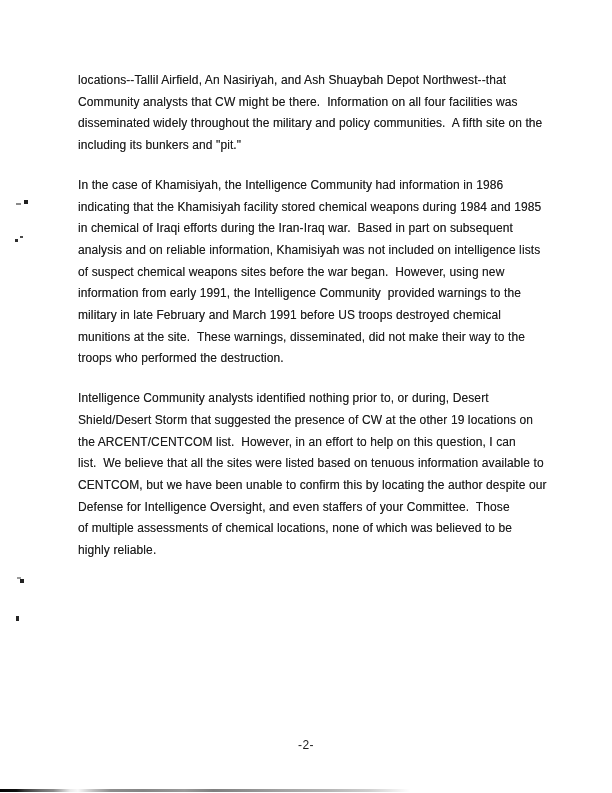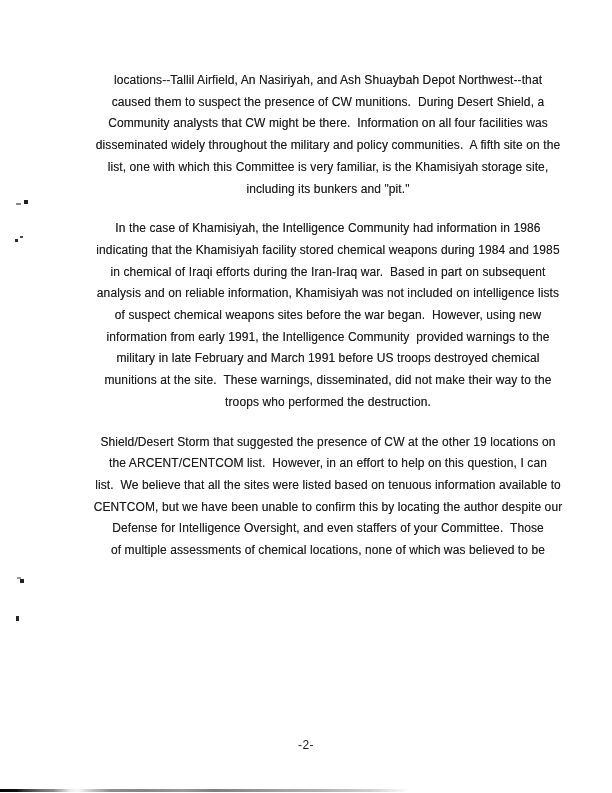--- a/index.html
+++ b/index.html
@@ -14,21 +14,20 @@
     background: #ffffff;
     overflow: hidden;
     font-family: "Liberation Sans", "DejaVu Sans", sans-serif;
     color: #1c1c1c;
   }
   .textblock {
     position: absolute;
     left: 78px;
     top: 70px;
     width: 500px;
-    text-align: center;
   }
   .para {
     margin: 0 0 18px 0;
   }
   .line {
     font-size: 12px;
     line-height: 21.7px;
     white-space: pre;
     letter-spacing: 0.1px;
     
@@ -68,46 +67,46 @@
 </style>
 </head>
 <body>
 
 <div class="page">
 
   <div class="textblock">
 
     <div class="para">
       <div class="line">locations--Tallil Airfield, An Nasiriyah, and Ash Shuaybah Depot Northwest--that</div>
-      <div class="line">caused them to suspect the presence of CW munitions.  During Desert Shield, a</div>
       <div class="line">Community analysts that CW might be there.  Information on all four facilities was</div>
       <div class="line">disseminated widely throughout the military and policy communities.  A fifth site on the</div>
-      <div class="line">list, one with which this Committee is very familiar, is the Khamisiyah storage site,</div>
       <div class="line">including its bunkers and "pit."</div>
     </div>
 
     <div class="para">
       <div class="line">In the case of Khamisiyah, the Intelligence Community had information in 1986</div>
       <div class="line">indicating that the Khamisiyah facility stored chemical weapons during 1984 and 1985</div>
       <div class="line">in chemical of Iraqi efforts during the Iran-Iraq war.  Based in part on subsequent</div>
       <div class="line">analysis and on reliable information, Khamisiyah was not included on intelligence lists</div>
       <div class="line">of suspect chemical weapons sites before the war began.  However, using new</div>
       <div class="line">information from early 1991, the Intelligence Community  provided warnings to the</div>
       <div class="line">military in late February and March 1991 before US troops destroyed chemical</div>
       <div class="line">munitions at the site.  These warnings, disseminated, did not make their way to the</div>
       <div class="line">troops who performed the destruction.</div>
     </div>
 
     <div class="para">
+      <div class="line">Intelligence Community analysts identified nothing prior to, or during, Desert</div>
       <div class="line">Shield/Desert Storm that suggested the presence of CW at the other 19 locations on</div>
       <div class="line">the ARCENT/CENTCOM list.  However, in an effort to help on this question, I can</div>
       <div class="line">list.  We believe that all the sites were listed based on tenuous information available to</div>
       <div class="line">CENTCOM, but we have been unable to confirm this by locating the author despite our</div>
       <div class="line">Defense for Intelligence Oversight, and even staffers of your Committee.  Those</div>
       <div class="line">of multiple assessments of chemical locations, none of which was believed to be</div>
+      <div class="line">highly reliable.</div>
     </div>
 
   </div>
 
   <div class="page-number">-2-</div>
 
   <div class="speck speck-1a"></div>
   <div class="speck speck-1b"></div>
   <div class="speck speck-2a"></div>
   <div class="speck speck-2b"></div>

